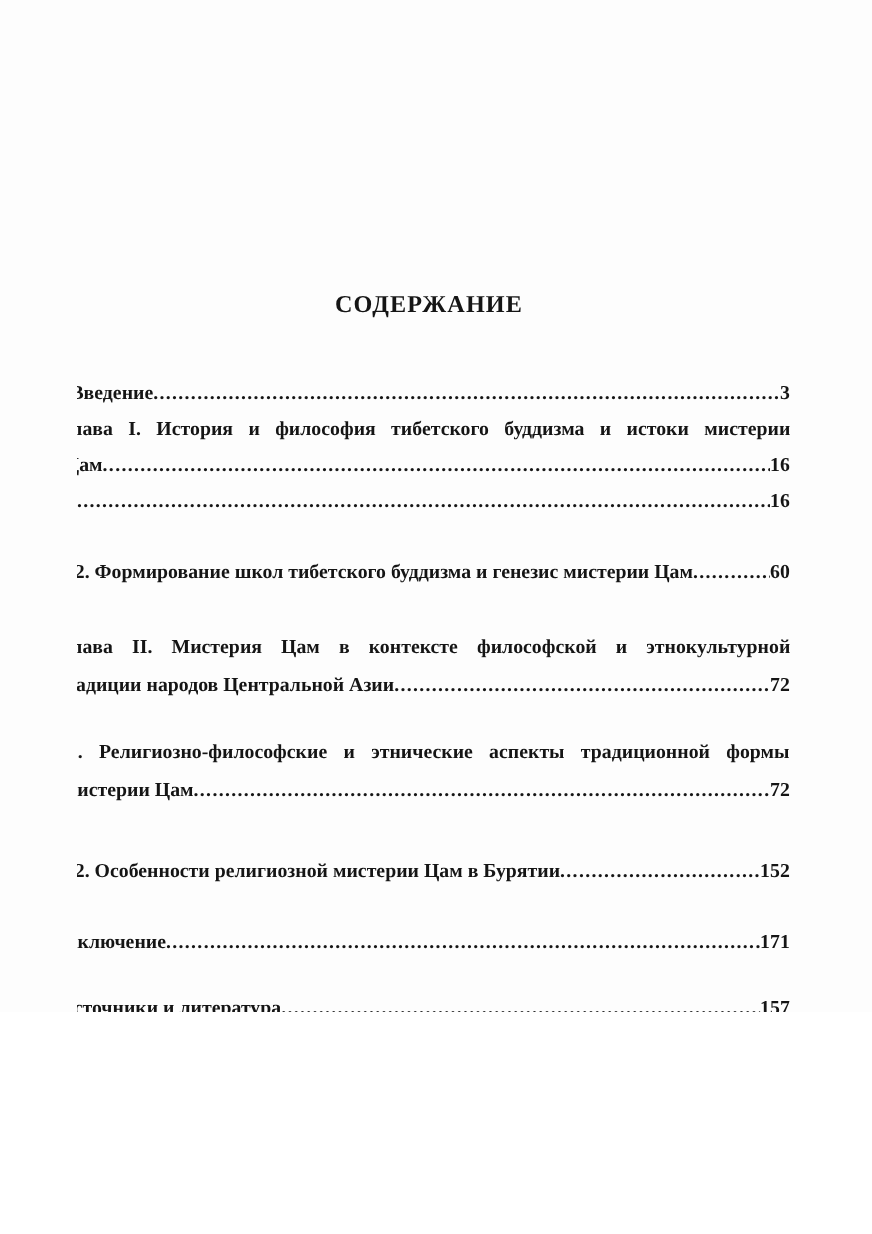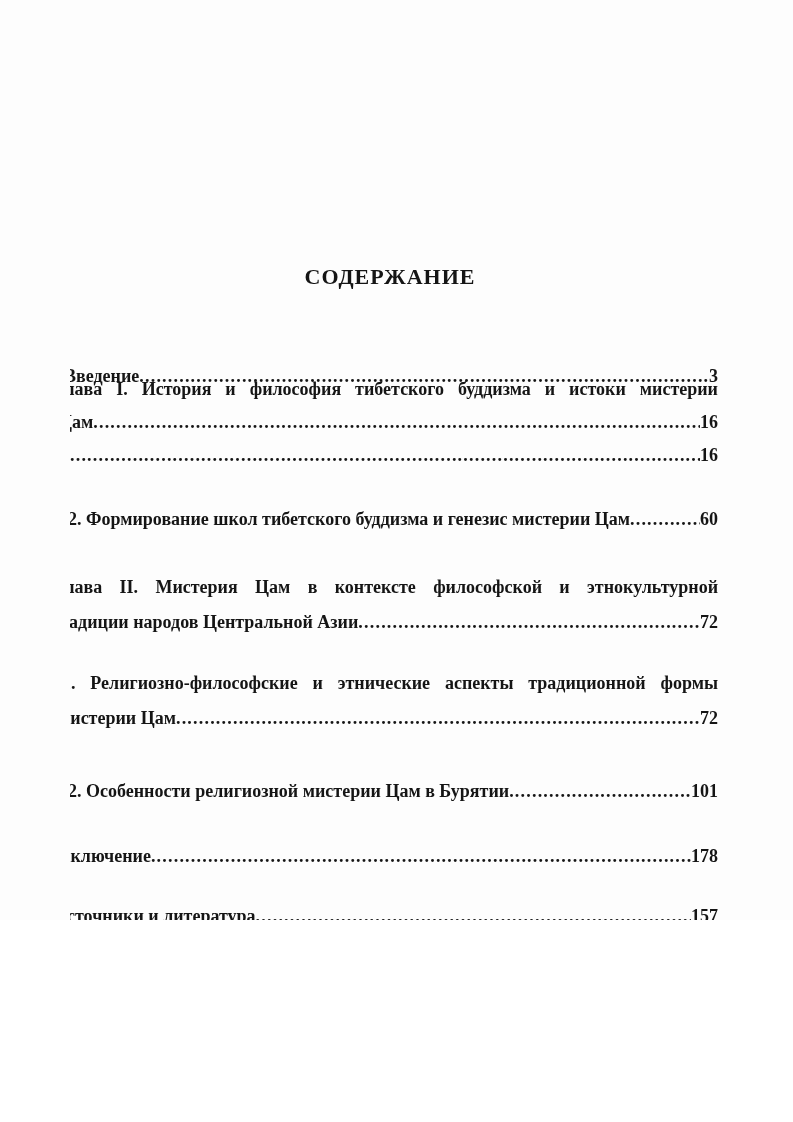--- a/index.html
+++ b/index.html
@@ -68,21 +68,21 @@
     text-indent: var(--clip, 0px);
   }
 </style>
 </head>
 <body>
 
 <div class="sheet">
 
   <div class="doc-title">СОДЕРЖАНИЕ</div>
 
-  <div class="line leader-line" style="top:365px; --clip:-6px">
+  <div class="line leader-line" style="top:346px; --clip:-6px">
     <span class="t">Введение</span>
       <span class="leader"></span>
       <span class="pg">3</span>
   </div>
 
   <div class="line justify-line" style="top:378px; --clip:-15px">
     <span class="t">Глава I. История и философия тибетского буддизма и истоки мистерии</span>
   </div>
 
   <div class="line leader-line" style="top:411px; --clip:-12px">
@@ -118,27 +118,27 @@
 
   <div class="line leader-line" style="top:707px; --clip:-12px">
     <span class="t">мистерии Цам</span>
       <span class="leader"></span>
       <span class="pg">72</span>
   </div>
 
   <div class="line leader-line" style="top:780px; --clip:-11px">
     <span class="t">§2. Особенности религиозной мистерии Цам в Бурятии</span>
       <span class="leader"></span>
-      <span class="pg">101</span>
+      <span class="pg">152</span>
   </div>
 
   <div class="line leader-line" style="top:845px; --clip:-18px">
     <span class="t">Заключение</span>
       <span class="leader"></span>
-      <span class="pg">178</span>
+      <span class="pg">171</span>
   </div>
 
   <div class="line leader-line" style="top:905px; --clip:-17px">
     <span class="t">Источники и литература</span>
       <span class="leader"></span>
       <span class="pg">157</span>
   </div>
 
 </div>
 

